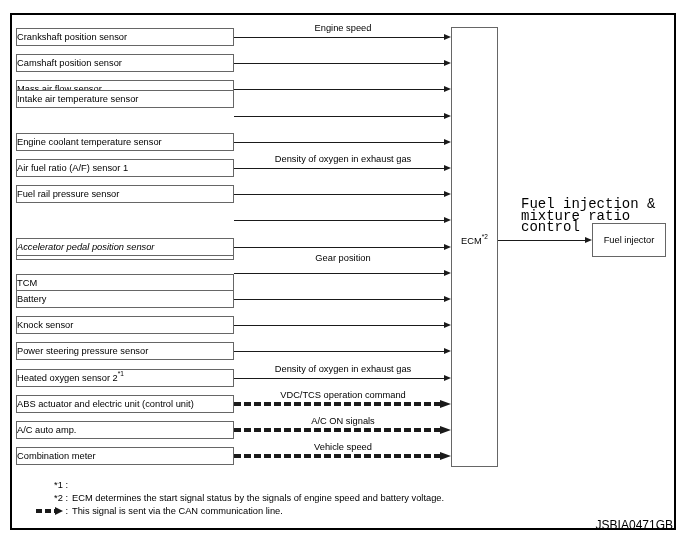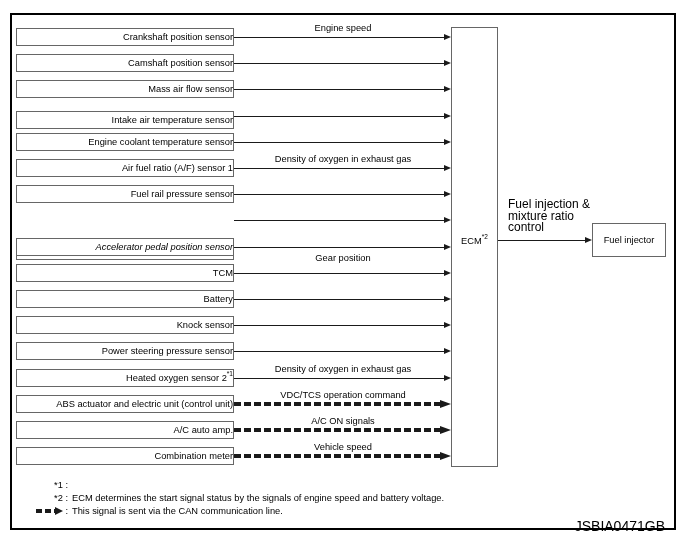--- a/index.html
+++ b/index.html
@@ -22,21 +22,21 @@
   .sensor-box {
     position: absolute;
     left: 16px;
     width: 218px;
     height: 18px;
     border: 1px solid #666666;
     box-sizing: border-box;
     background: #ffffff;
     display: flex;
     align-items: center;
-    justify-content: flex-end;
+    justify-content: flex-start;
     font-size: 9.3px;
     white-space: nowrap;
   }
   .sensor-box sup, .ecm-label sup {
     font-size: 6.5px;
     position: relative;
     top: -1px;
     line-height: 0;
   }
   .hline {
@@ -77,24 +77,25 @@
   }
   .ecm-label {
     position: absolute;
     left: 451px; top: 236px;
     width: 47px;
     text-align: center;
     font-size: 9.3px;
   }
   .out-label {
     position: absolute;
-    left: 508px; top: 199px;
-    font-size: 12px;
+    left: 521px; top: 199px;
+    font-size: 14px;
     line-height: 11.5px;
     white-space: pre-line;
+    font-family: Liberation Mono, monospace;
   }
   .injector-box {
     position: absolute;
     left: 592px; top: 223px;
     width: 74px; height: 34px;
     border: 1px solid #666666;
     box-sizing: border-box;
     background: #ffffff;
     display: flex;
     align-items: center;
@@ -129,22 +130,22 @@
   .can-head {
     display: inline-block;
     width: 0; height: 0;
     border-style: solid;
     border-width: 4px 0 4px 8px;
     border-color: transparent transparent transparent #1a1a1a;
     vertical-align: -1px;
   }
   .figure-code {
     position: absolute;
-    right: 20px; top: 518px;
-    font-size: 14px;
+    right: 12px; top: 518px;
+    font-size: 12px;
   }
 </style>
 </head>
 <body>
 
 <div class="canvas">
   <div class="frame"></div>
 
   <div id="row-layer">
       <div class="sensor-box" style="top: 28px;">
@@ -156,21 +157,21 @@
       <div class="sensor-box" style="top: 54px;">
         <span>Camshaft position sensor</span>
       </div>
       <div class="hline" style="left: 234px; top: 63px; width: 211px;"></div>
       <div class="ah small" style="left: 444px; top: 60px;"></div>
       <div class="sensor-box" style="top: 80px;">
         <span>Mass air flow sensor</span>
       </div>
       <div class="hline" style="left: 234px; top: 89px; width: 211px;"></div>
       <div class="ah small" style="left: 444px; top: 86px;"></div>
-      <div class="sensor-box" style="top: 111px; padding-left: 12px;">
+      <div class="sensor-box" style="top: 90px;">
         <span>Intake air temperature sensor</span>
       </div>
       <div class="hline" style="left: 234px; top: 116px; width: 211px;"></div>
       <div class="ah small" style="left: 444px; top: 113px;"></div>
       <div class="sensor-box" style="top: 133px;">
         <span>Engine coolant temperature sensor</span>
       </div>
       <div class="hline" style="left: 234px; top: 142px; width: 211px;"></div>
       <div class="ah small" style="left: 444px; top: 139px;"></div>
       <div class="sensor-box" style="top: 159px;">
@@ -187,21 +188,21 @@
       <div class="sensor-box" style="top: 218px; margin-top: 24px;">
         <span>Throttle position sensor</span>
       </div>
       <div class="hline" style="left: 234px; top: 220px; width: 211px;"></div>
       <div class="ah small" style="left: 444px; top: 217px;"></div>
       <div class="sensor-box" style="top: 238px; font-style: italic;">
         <span>Accelerator pedal position sensor</span>
       </div>
       <div class="hline" style="left: 234px; top: 247px; width: 211px;"></div>
       <div class="ah small" style="left: 444px; top: 244px;"></div>
-      <div class="sensor-box" style="top: 264px;">
+      <div class="sensor-box" style="top: 274px;">
         <span>TCM</span>
       </div>
       <div class="hline" style="left: 234px; top: 273px; width: 211px;"></div>
       <div class="ah small" style="left: 444px; top: 270px;"></div>
       <div class="sig-label" style="top: 252px;">Gear position</div>
       <div class="sensor-box" style="top: 290px;">
         <span>Battery</span>
       </div>
       <div class="hline" style="left: 234px; top: 299px; width: 211px;"></div>
       <div class="ah small" style="left: 444px; top: 296px;"></div>

